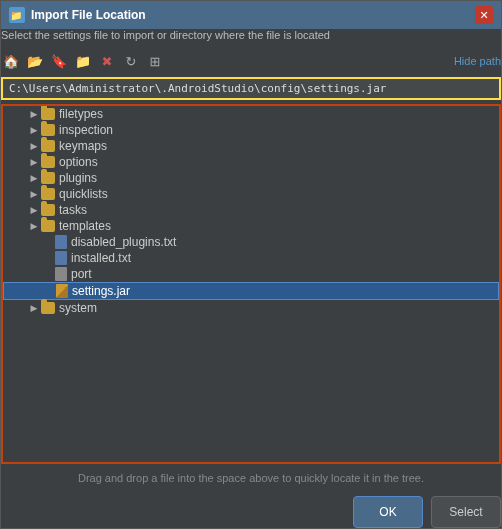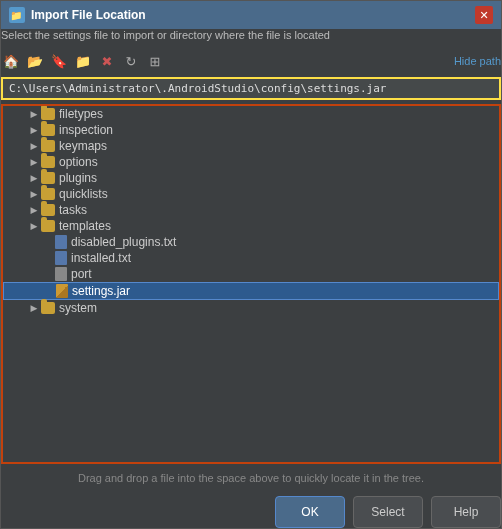--- a/index.html
+++ b/index.html
@@ -375,16 +375,15 @@
         <span class="folder-icon"></span>
         <span class="tree-label">system</span>
       </div>
     </div>
 
     <div class="drag-hint">Drag and drop a file into the space above to quickly locate it in the tree.</div>
 
     <div class="button-bar">
       <button class="dialog-btn primary">OK</button>
       <button class="dialog-btn">Select</button>
-      <button class="dialog-btn">Help</button>
     </div>
   </div>
 </div>
 
 </body></html>

